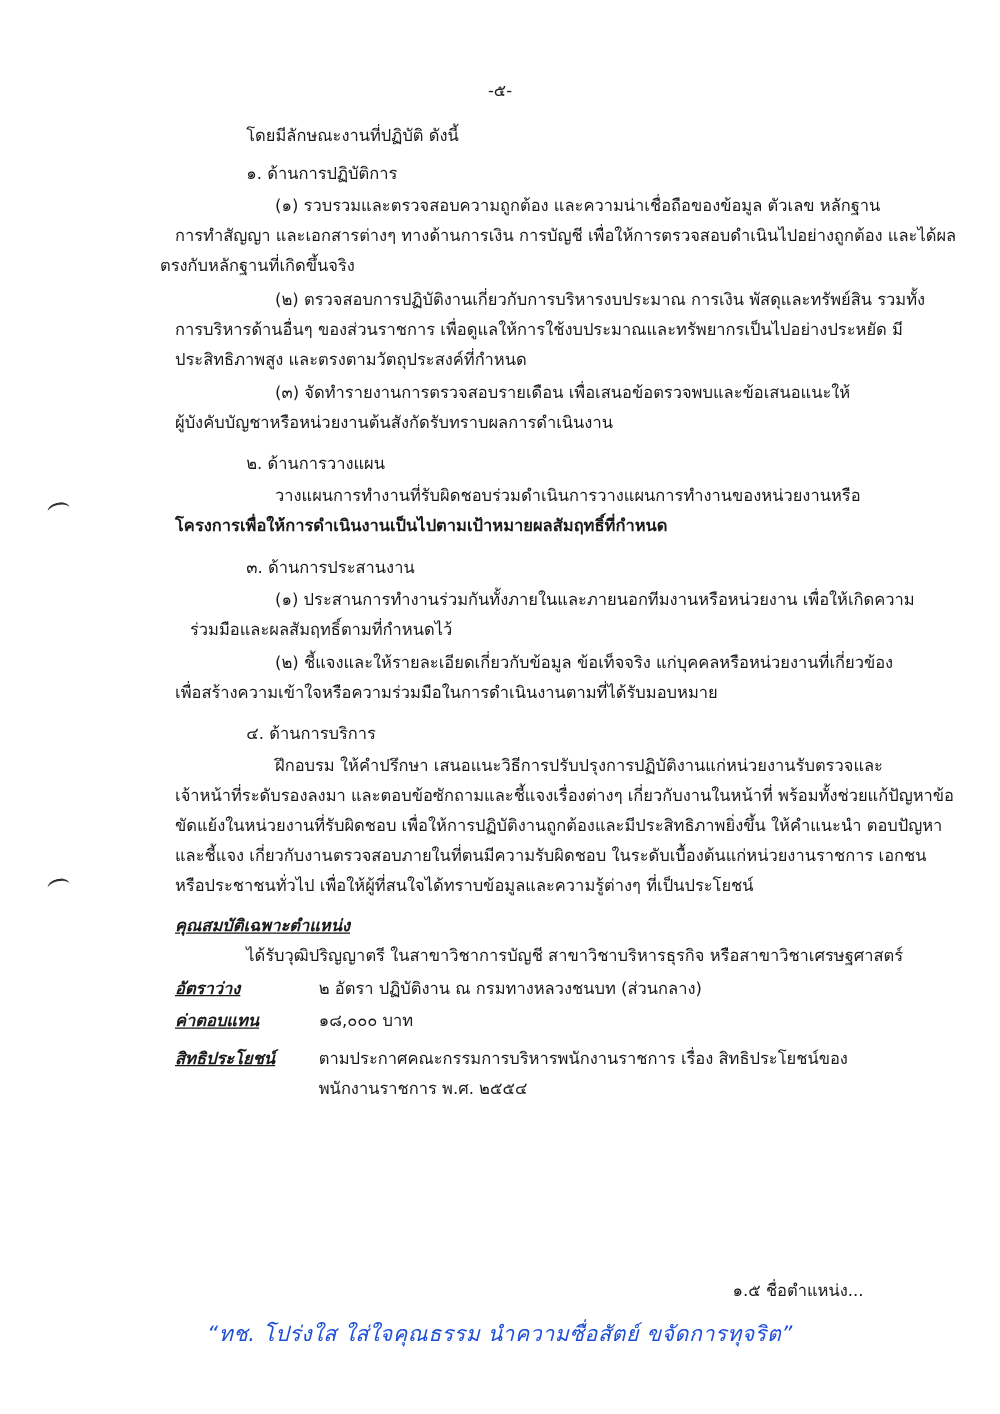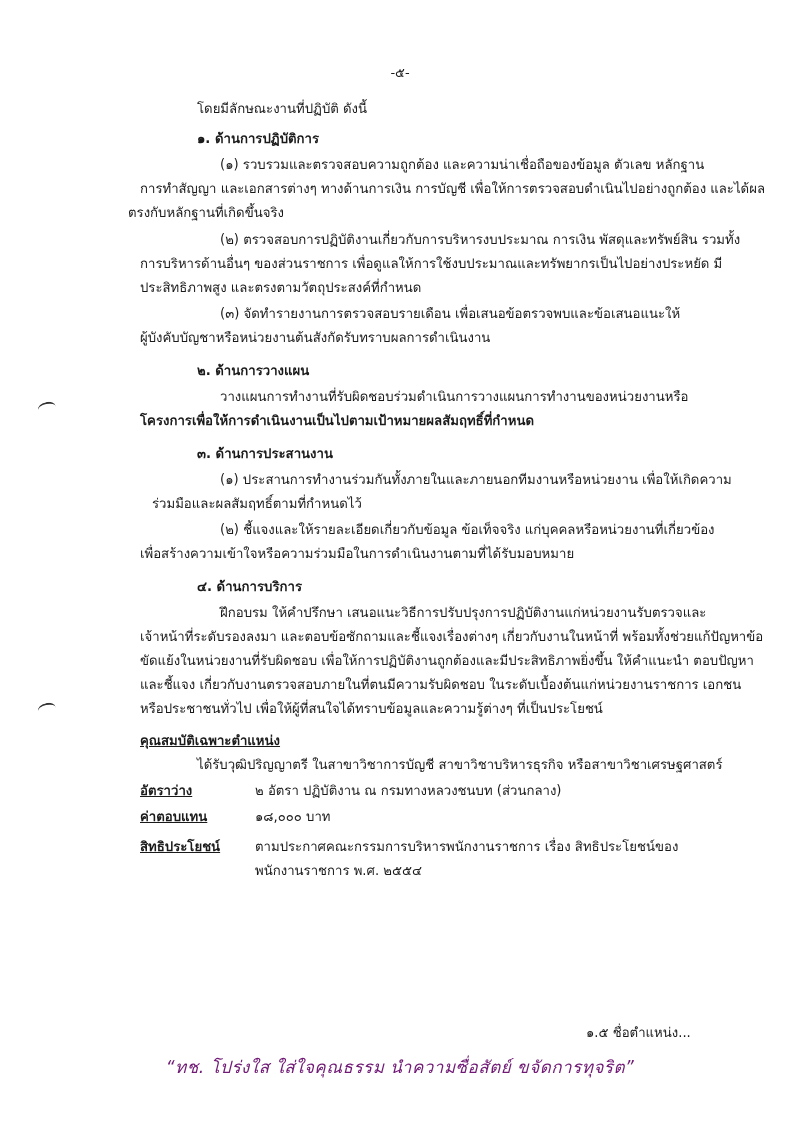--- a/index.html
+++ b/index.html
@@ -3,27 +3,27 @@
 <meta charset="utf-8">
 <style>
   html, body { margin: 0; padding: 0; background: #ffffff; }
   body {
     width: 800px; height: 1131px; position: relative; overflow: hidden;
     font-family: "DejaVu Sans", "Liberation Sans", sans-serif;
     color: #1a1a1a; font-size: 13.2px;
   }
   .abs { position: absolute; white-space: nowrap; }
   .page-num { left: 0; width: 800px; text-align: center; top: 62px; font-size: 13px; }
-  .bold { font-weight: bold; }
-  .u { text-decoration: underline; font-weight: bold; }
+  .bold { font-weight: normal; }
+  .u { text-decoration: underline; font-weight: bold; font-style: italic; }
   .label-col { left: 140px; }
   .val-col { left: 255px; }
   .motto {
     left: 0; width: 800px; text-align: center; top: 1053px;
-    font-style: italic; color: #701a75; font-size: 17px; letter-spacing: 0.5px;
+    font-style: italic; color: #1d4ed8; font-size: 17px; letter-spacing: 0.5px;
   }
   .next { left: 586px; top: 1022px; font-size: 13.2px; }
   .punch { position: absolute; width: 18px; height: 10px; border-top: 2px solid #333;
            border-radius: 50% 50% 0 0; transform: rotate(-12deg); }
 </style>
 </head>
 <body>
 
 <div>
   <div class="abs page-num">-๕-</div>

